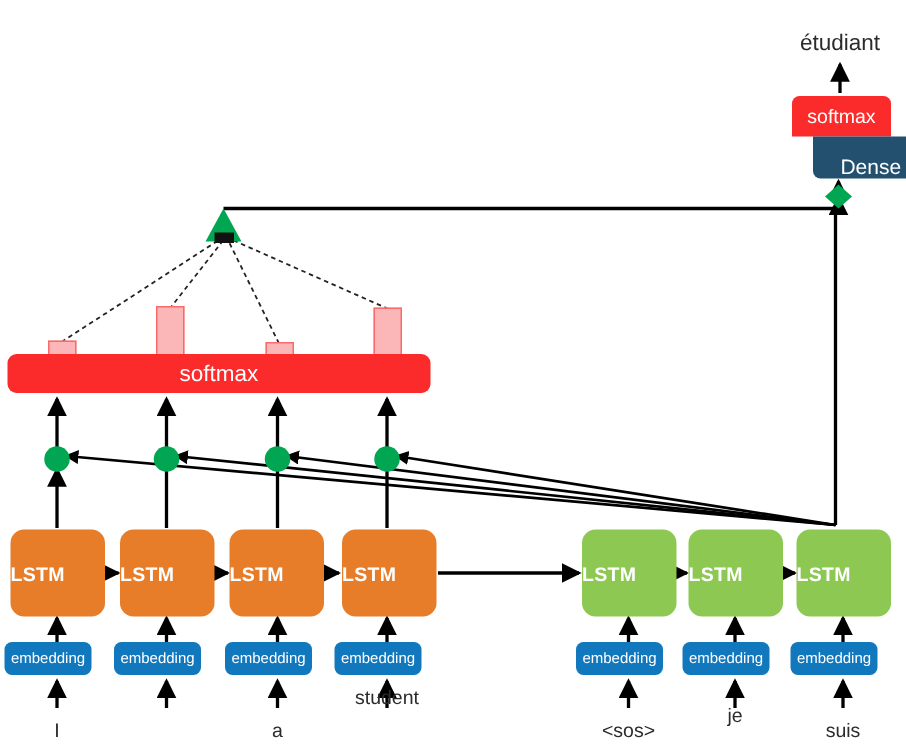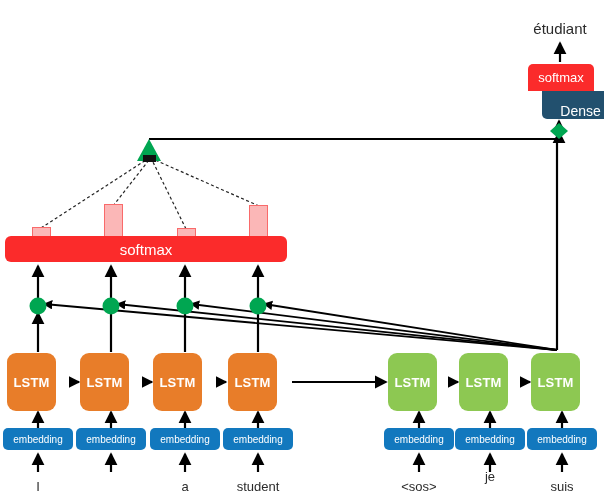--- a/index.html
+++ b/index.html
@@ -1,29 +1,29 @@
 <!DOCTYPE html>
 <html><head>
 <meta charset="utf-8">
 <style>
   html,body{margin:0;padding:0;background:#ffffff;}
   body{width:604px;height:504px;overflow:hidden;font-family:"Liberation Sans",sans-serif;}
   #stage{position:relative;width:604px;height:504px;background:#fff;}
 
   
   .lstm{
-    position:absolute;width:49px;height:58px;border-radius:9px;
-    display:flex;align-items:center;justify-content:center;
+    position:absolute;width:63px;height:58px;border-radius:9px;
+    display:flex;align-items:center;
     color:#ffffff;font-weight:bold;font-size:13px;letter-spacing:.2px;
   }
   .lstm.enc{background:#E87D29;}
   .lstm.dec{background:#8DC852;}
 
   .emb{
-    position:absolute;width:70px;height:22px;border-radius:5px;background:#1278BE;
+    position:absolute;width:58px;height:22px;border-radius:5px;background:#1278BE;
     display:flex;align-items:center;justify-content:center;
     color:#ffffff;font-size:10px;
   }
 
   .word{
     position:absolute;font-size:13px;color:#2b2b2b;text-align:center;
     width:90px;white-space:nowrap;
   }
 
   
@@ -208,21 +208,21 @@
     <span>embedding</span>
   </div>
   <div class="word" style="left:140px; top:479px;">a</div>
 
   <div class="lstm enc" style="left:228px; top:353px;">
     <span>LSTM</span>
   </div>
   <div class="emb" style="left:223px; top:428px;">
     <span>embedding</span>
   </div>
-  <div class="word" style="left:213px; top:479px;">student</div>
+  <div class="word" style="left:213px; top:457px;">student</div>
 
   <div class="lstm dec" style="left:388px; top:353px;">
     <span>LSTM</span>
   </div>
   <div class="emb" style="left:384px; top:428px;">
     <span>embedding</span>
   </div>
   <div class="word" style="left:374px; top:479px;">&lt;sos&gt;</div>
 
   <div class="lstm dec" style="left:459px; top:353px;">

